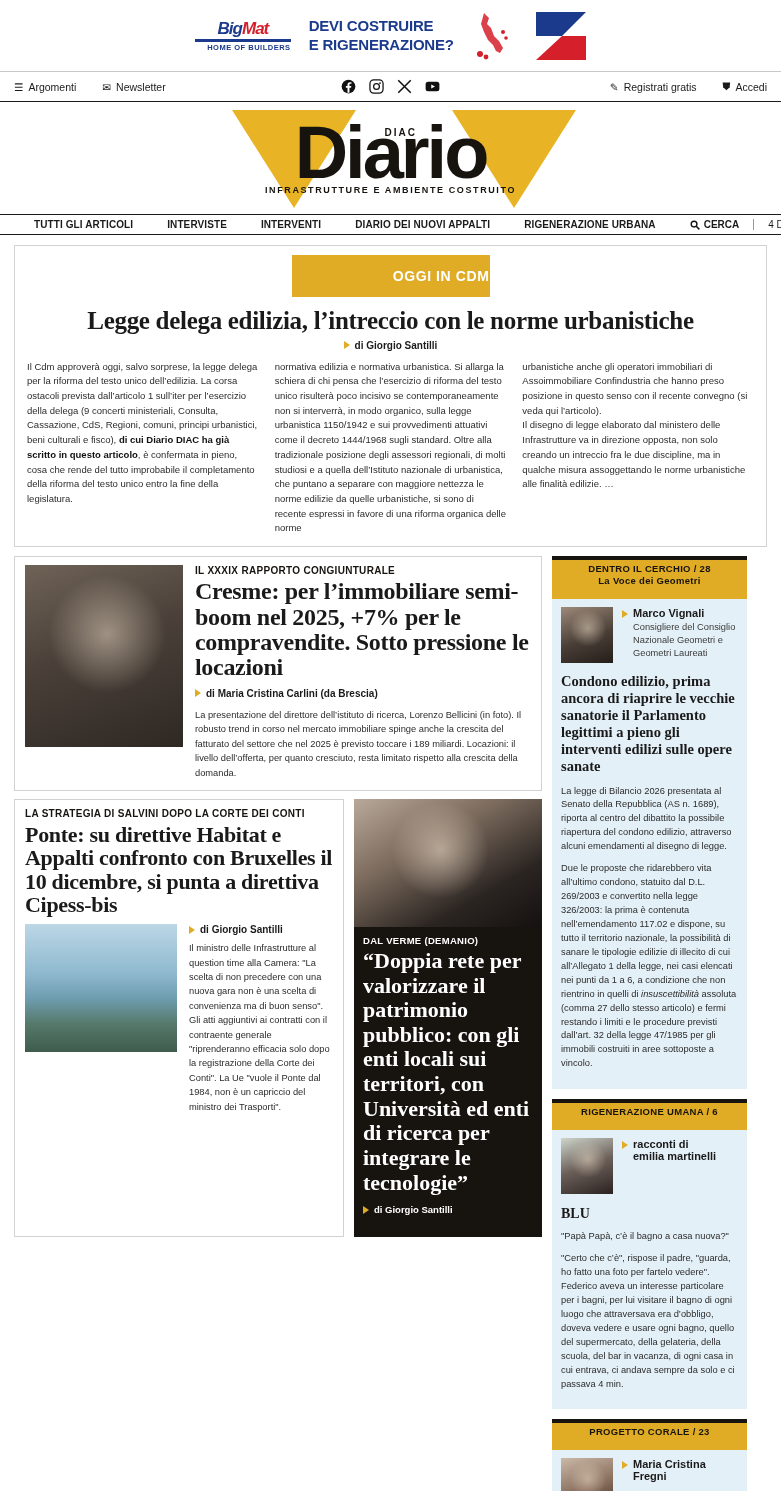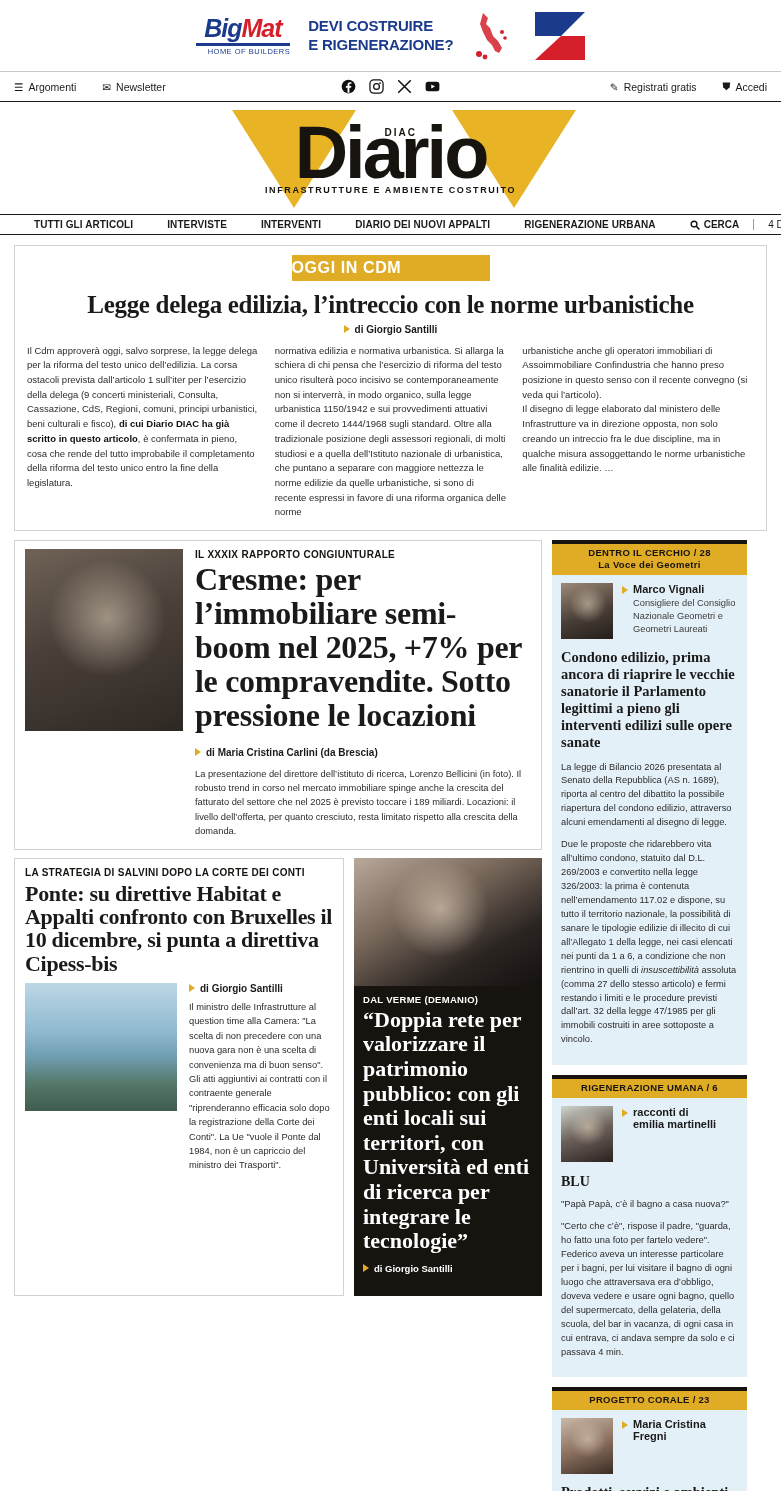--- a/index.html
+++ b/index.html
@@ -16,25 +16,25 @@
   .banner {
     height: 72px;
     background: #ffffff;
     display: flex;
     align-items: center;
     justify-content: center;
     gap: 18px;
     border-bottom: 1px solid #c9c9c9;
   }
   .bigmat-logo { text-align: center; line-height: 1; }
-  .bigmat-word { font-size: 25px; font-weight: 800; font-style: italic; letter-spacing: -1px; }
+  .bigmat-word { font-size: 17px; font-weight: 800; font-style: italic; letter-spacing: -1px; }
   .bm-big { color: #1b3a8c; }
   .bm-mat { color: #d5202c; }
   .bigmat-rule { height: 3px; background: #1b3a8c; margin: 2px 0 2px; }
-  .bigmat-sub { font-size: 7.5px; font-weight: 400; color: #1b3a8c; letter-spacing: .5px; padding-left: 12px; }
+  .bigmat-sub { font-size: 7.5px; font-weight: 700; color: #1b3a8c; letter-spacing: .5px; padding-left: 12px; }
   .banner-claim {
     color: #1b3a8c; font-weight: 800; font-size: 15px; line-height: 1.25; letter-spacing: -.2px;
   }
   .banner-claim2 { color: #1b3a8c; font-weight: 800; font-size: 14px; line-height: 1.25; text-align: center; }
   .banner-claim2 .big250 { font-size: 20px; }
   .italy-map { width: 42px; height: 52px; }
   .flag-shape { width: 54px; height: 52px; }
 
   
   .utilbar {
@@ -101,22 +101,22 @@
     border-left: 1px solid #9a9a9a; padding-left: 14px; margin-right: 14px;
     font-weight: 400; font-size: 10px; white-space: nowrap;
   }
 
   
   .body-wrap { padding: 10px 14px 0; }
   .panel { border: 1px solid #d2d2d2; background: #fff; }
 
   .kicker-bar {
     background: #e0ac26; color: #fff;
-    font-size: 16px; font-weight: 700; letter-spacing: .6px;
-    text-align: left; padding: 4px 0;
+    font-size: 14px; font-weight: 700; letter-spacing: .6px;
+    text-align: right; padding: 13px 0;
   }
 
   
   .lead { padding: 9px 12px 10px; }
   .lead-kicker-row { display: flex; justify-content: center; }
   .lead-kicker { width: 198px; }
   .lead-title {
     font-family: "Liberation Serif", serif;
     font-size: 25px; font-weight: 700; text-align: center;
     margin: 11px 0 5px; letter-spacing: -.2px; line-height: 1.1;
@@ -144,21 +144,21 @@
   .ph.portrait1 { width: 158px; height: 182px; }
   .ph::after {
     content: ""; position: absolute; inset: 0;
     background: radial-gradient(circle at 52% 38%, rgba(226,211,190,.55), transparent 42%);
   }
   .cresme-text { flex: 1; }
   .overline { font-size: 10px; font-weight: 700; letter-spacing: .3px; color: #17130f; }
   .serif-h {
     font-family: "Liberation Serif", serif; font-weight: 700; line-height: 1.06; letter-spacing: -.3px;
   }
-  .cresme-title { font-size: 32px; margin: 3px 0 14px; }
+  .cresme-title { font-size: 24px; margin: 3px 0 7px; }
   .body-s { font-size: 9.3px; line-height: 1.55; color: #2b2b2b; }
 
   
   .ponte-wrap { margin-top: 8px; display: flex; gap: 10px; }
   .ponte-left { width: 330px; }
   .ponte-title { font-size: 22px; margin: 4px 0 8px; }
   .ponte-body { display: flex; gap: 12px; margin-top: 4px; }
   .ph.bridge {
     width: 152px; height: 128px;
     background: linear-gradient(180deg,#bcd7e6 0%,#8fb9cf 38%,#6f9db0 58%,#55796a 78%,#3f5c4d 100%);
@@ -178,21 +178,21 @@
   }
   .dv-pad { padding: 8px 9px 22px; }
   .dv-kicker { font-size: 9.5px; font-weight: 700; letter-spacing: .3px; margin-bottom: 3px; }
   .dv-title { font-family: "Liberation Serif", serif; font-weight: 700; font-size: 22px; line-height: 1.12; }
   .dv-byline { display: flex; align-items: center; gap: 5px; font-size: 9.5px; font-weight: 700; margin-top: 9px; }
 
   
   .rail-card { background: #e4f0f7; margin-bottom: 10px; }
   .rail-head {
     background: #e0ac26; color: #17130f; border-top: 4px solid #17130f;
-    text-align: center; font-size: 9.5px; font-weight: 700; line-height: 1.25; padding: 3px 0 4px;
+    text-align: center; font-size: 9.5px; font-weight: 700; line-height: 1.25; padding: 3px 0 12px;
     letter-spacing: .3px;
   }
   .rail-pad { padding: 8px 9px 10px; }
   .author-row { display: flex; gap: 9px; align-items: flex-start; }
   .ph.avatar { width: 52px; height: 56px; flex: none; }
   .ph.avatar.a1 { background: linear-gradient(160deg,#9d8a79,#4a3f37 55%,#241d19); }
   .ph.avatar.a2 { background: linear-gradient(160deg,#cfd6cc,#6b5f59 50%,#2a2220); }
   .ph.avatar.a3 { background: linear-gradient(160deg,#cbb9a8,#8a6f5e 52%,#3a2c25); }
   .author-name { display: flex; align-items: flex-start; gap: 5px; font-size: 11px; font-weight: 700; }
   .author-name .arrow { margin-top: 3px; flex: none; }

